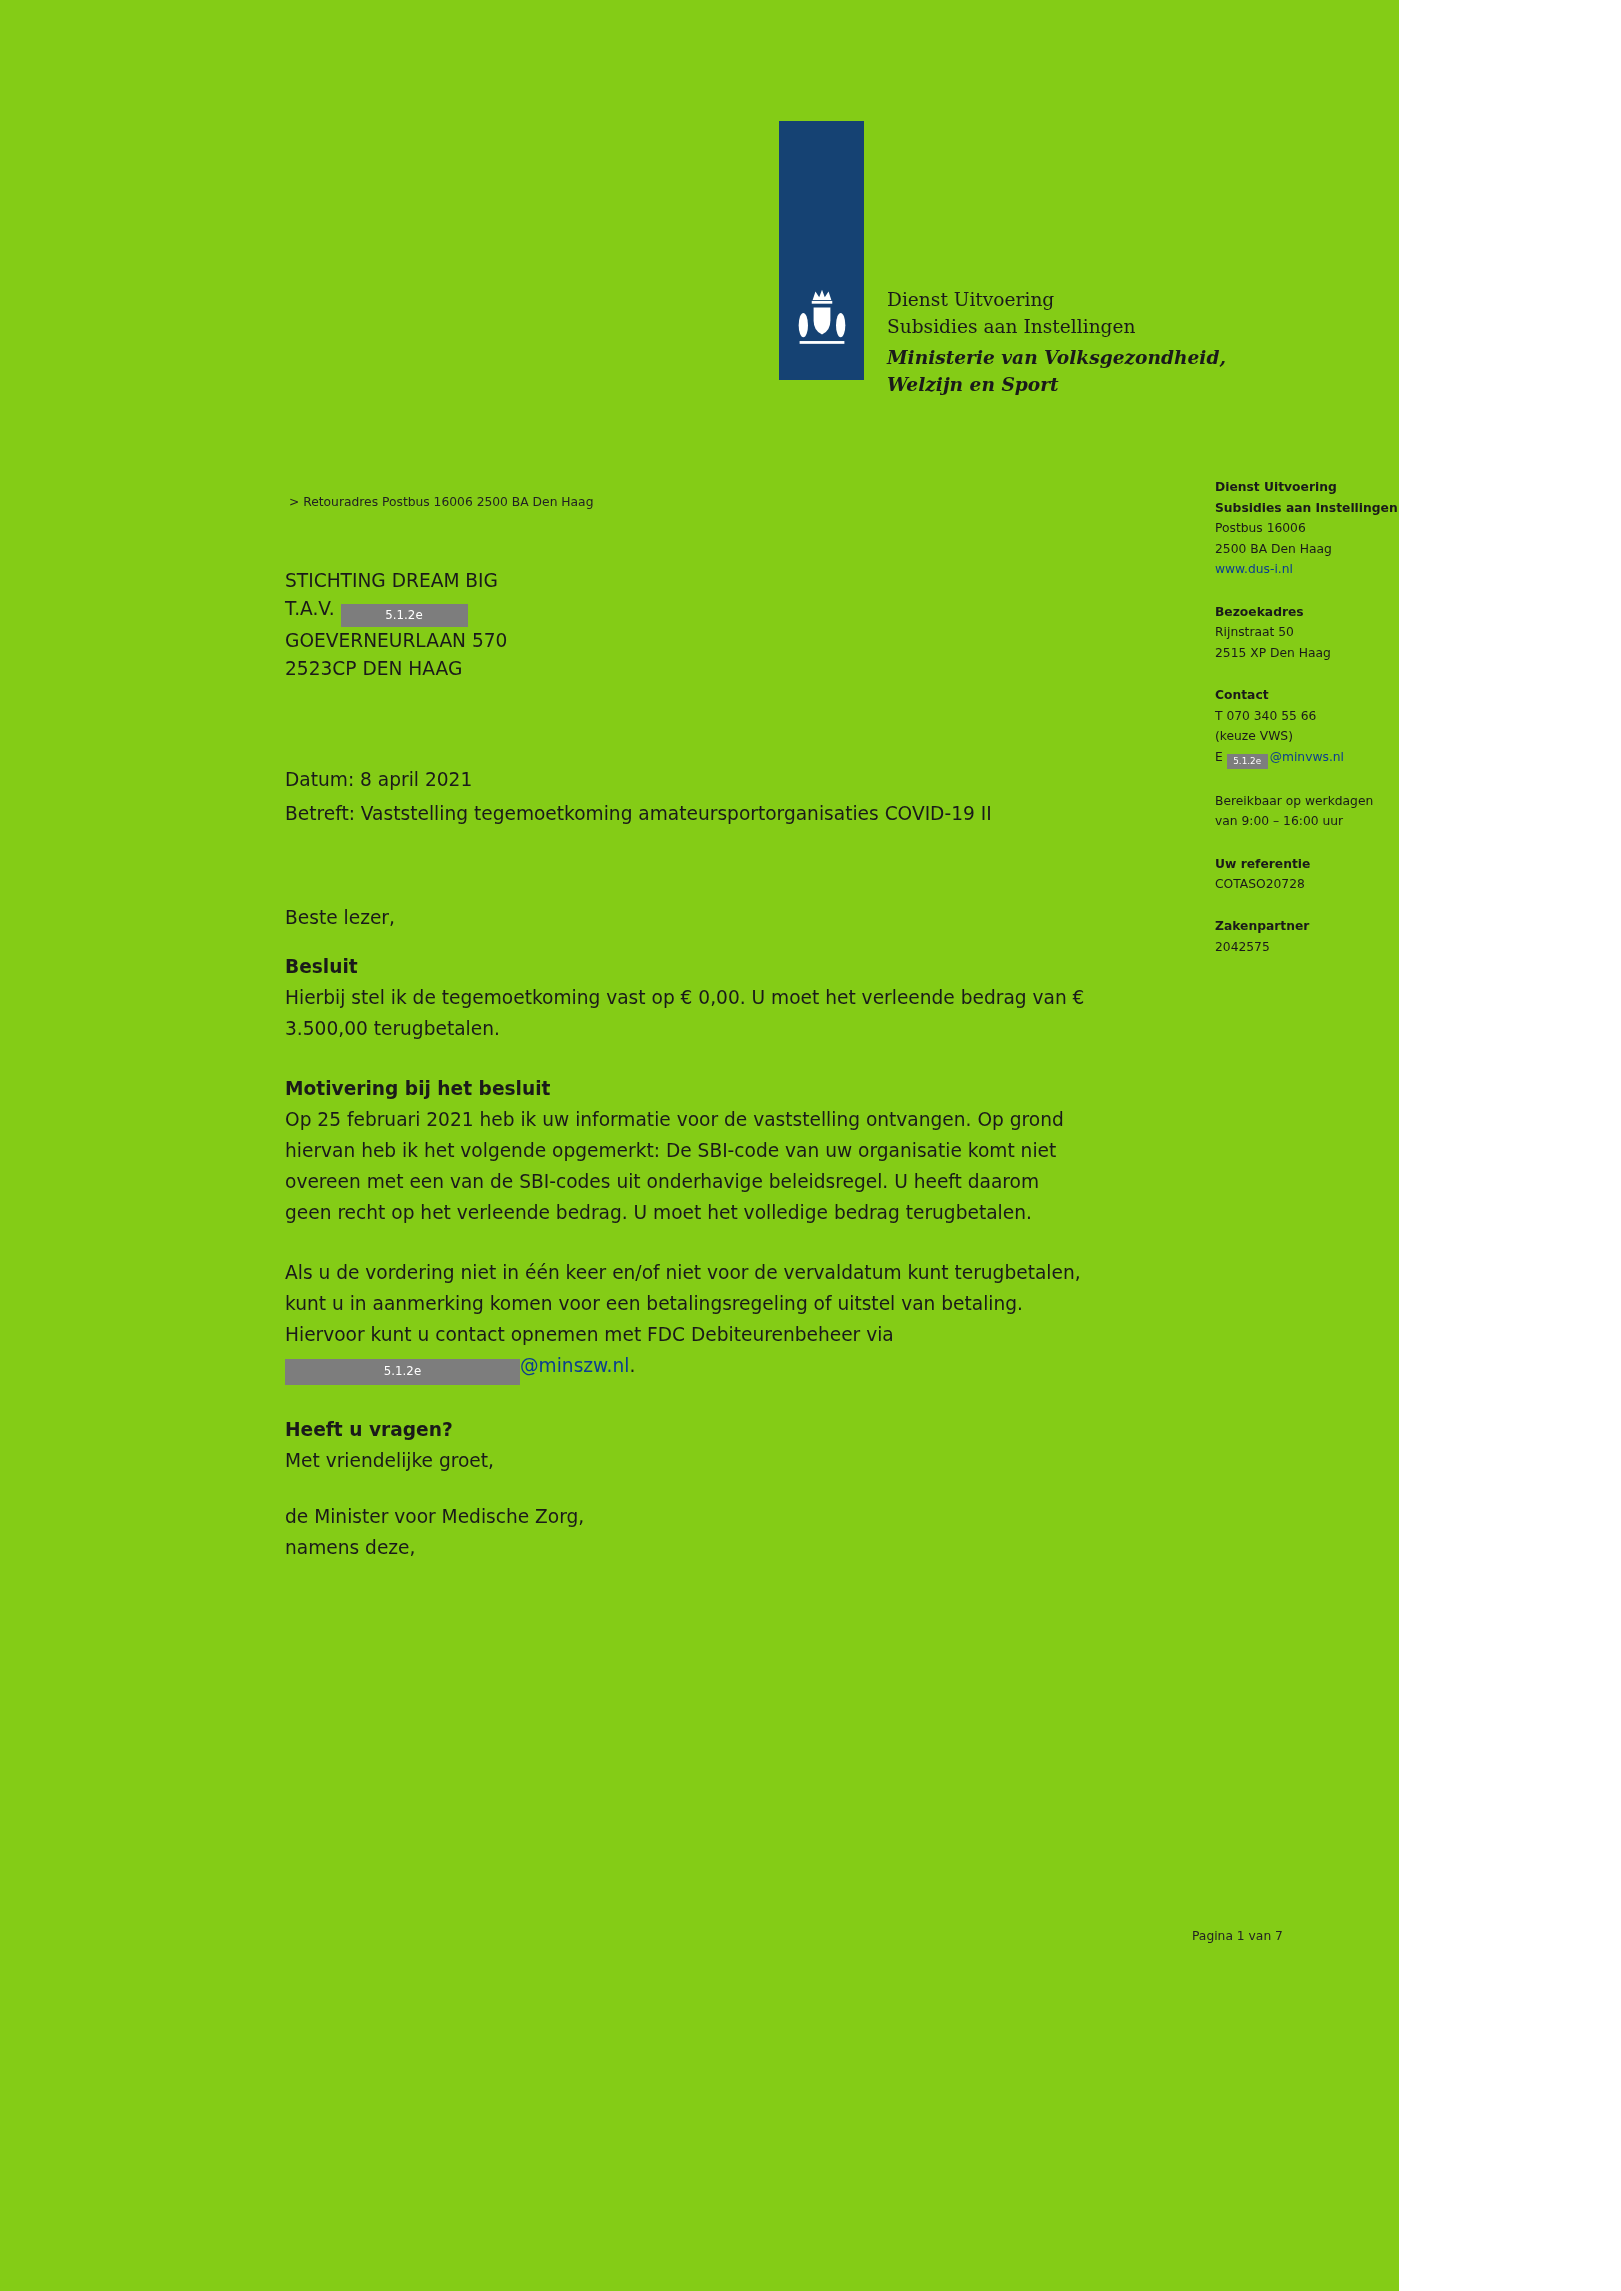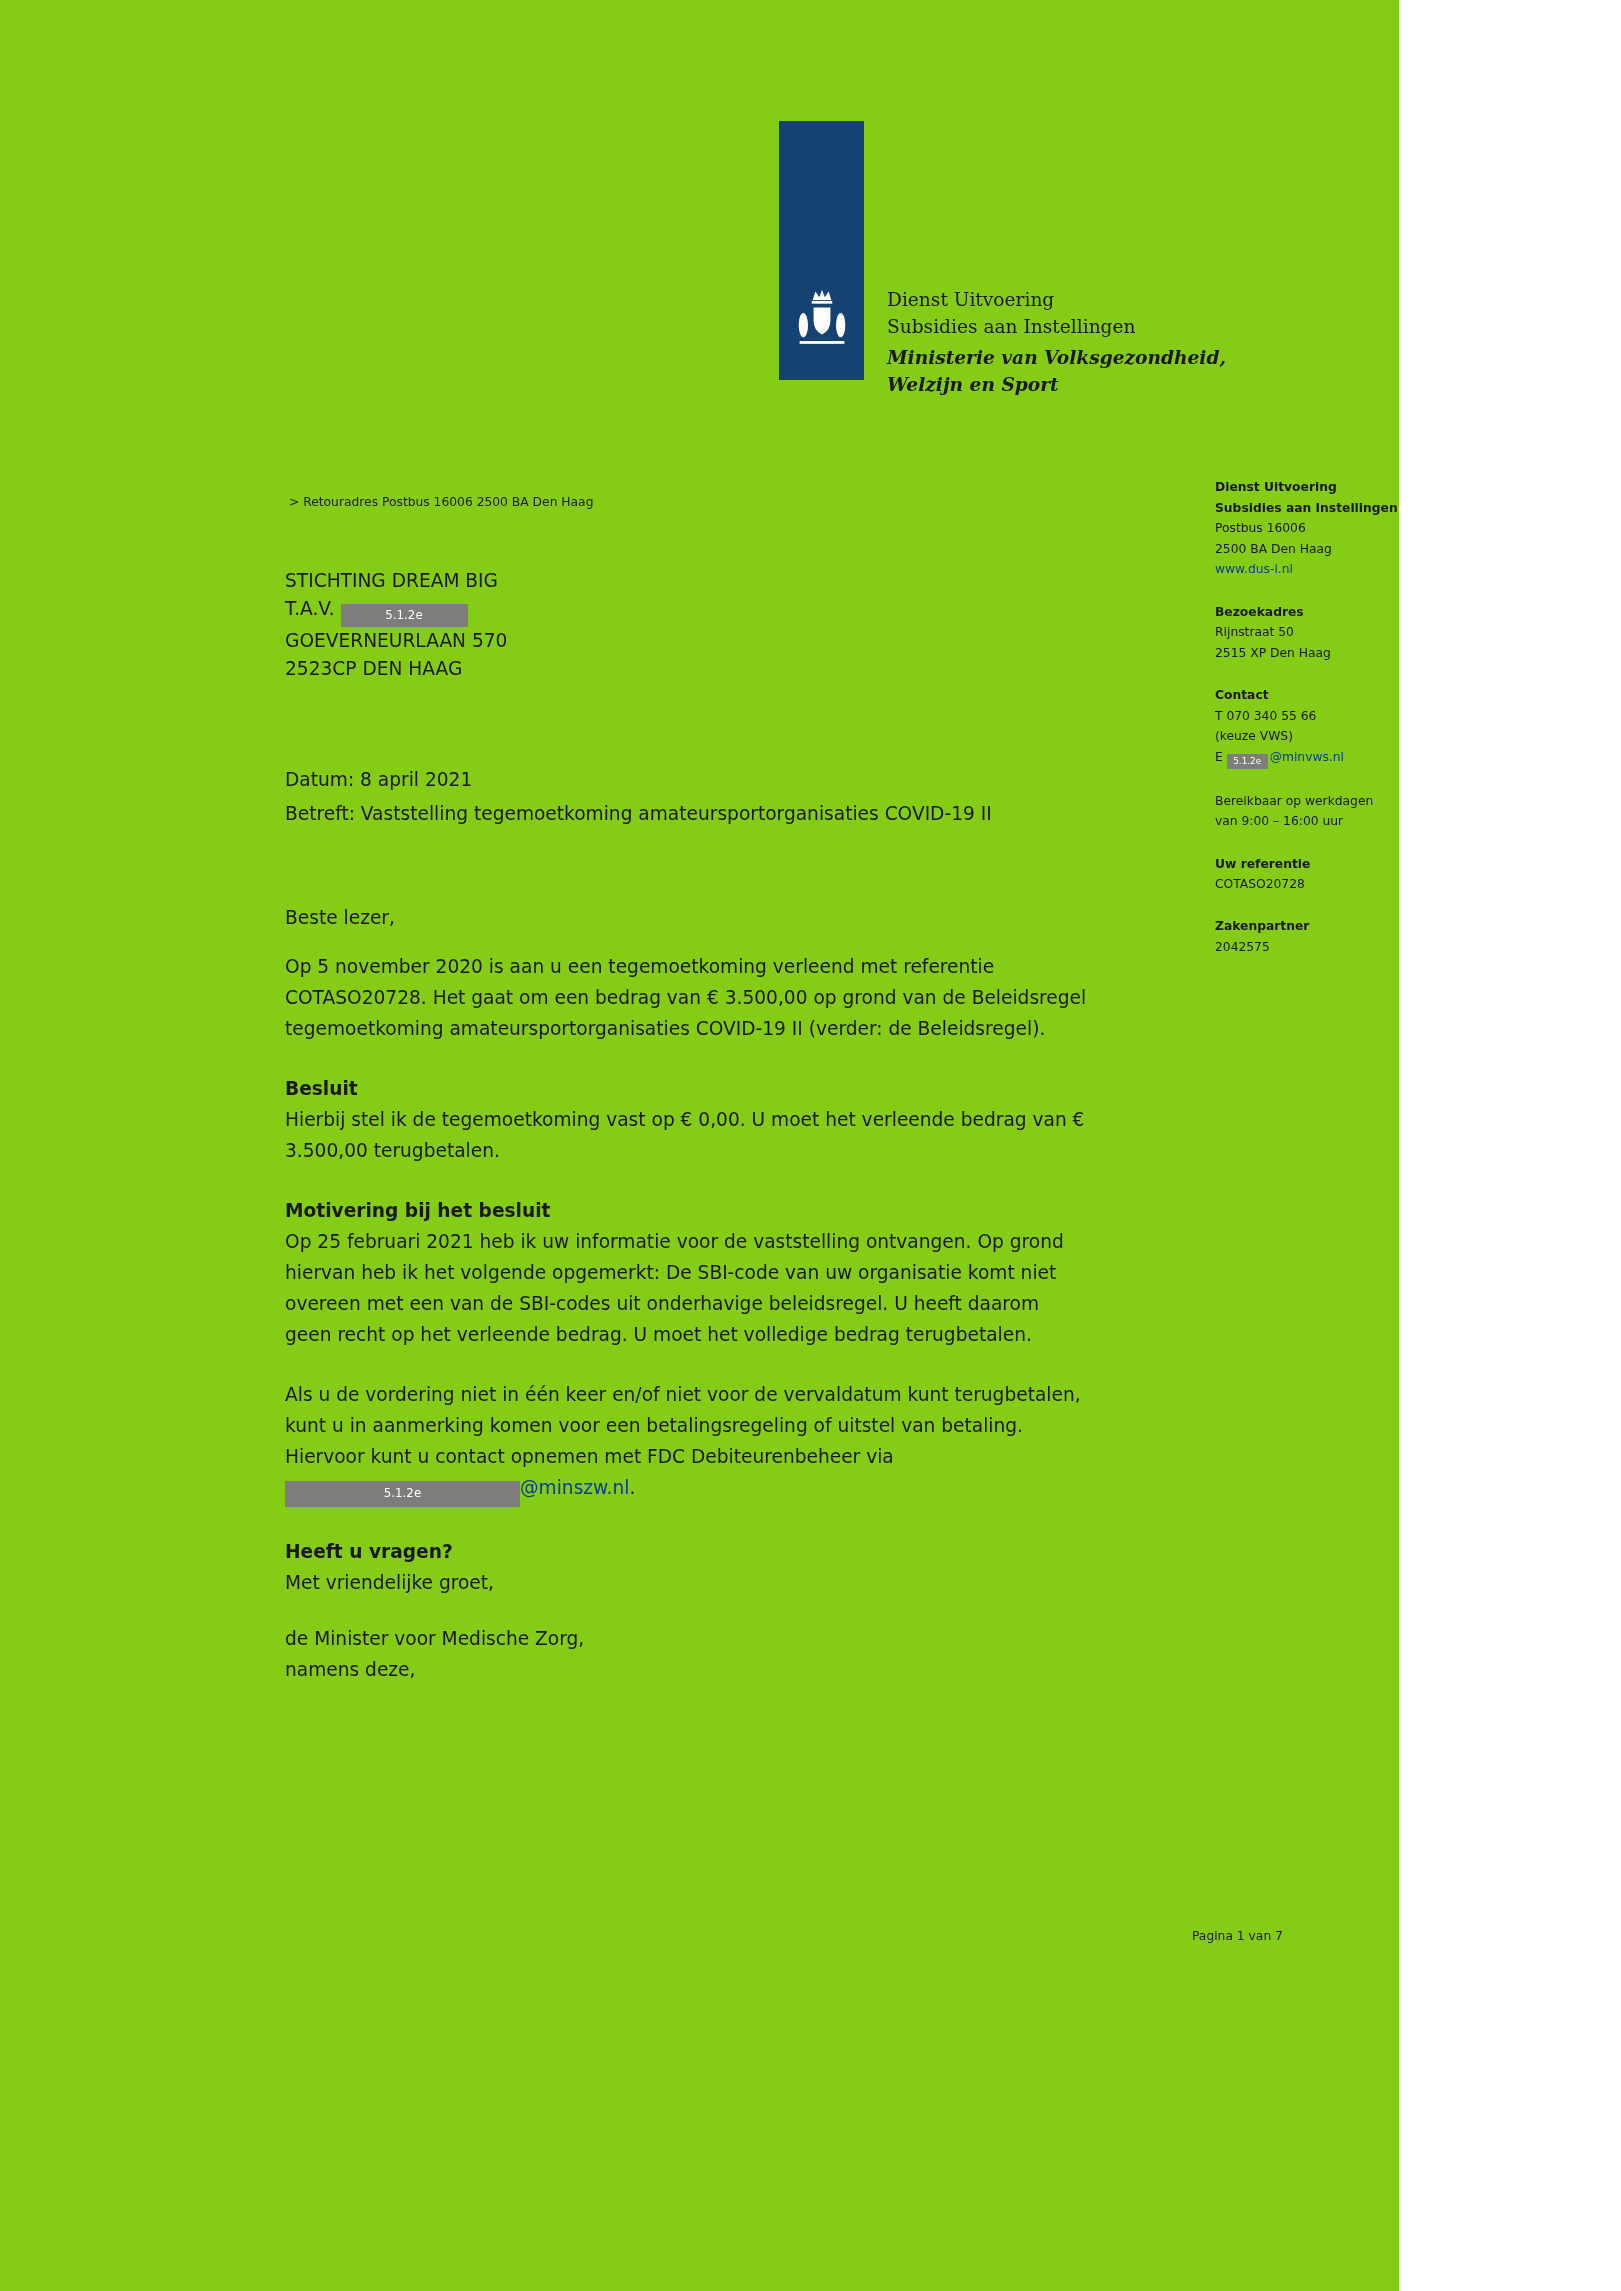--- a/index.html
+++ b/index.html
@@ -117,21 +117,20 @@
   </div>
 
   <div class="meta">
     <div>Datum: 8 april 2021</div>
     <div>Betreft: Vaststelling tegemoetkoming amateursportorganisaties COVID-19 II</div>
   </div>
 
   <div class="body-col">
     <div class="salutation">Beste lezer,</div>
 
-    <p class="para">Op 5 november 2020 is aan u een tegemoetkoming verleend met referentie COTASO20728. Het gaat om een bedrag van € 3.500,00 op grond van de Beleidsregel tegemoetkoming amateursportorganisaties COVID-19 II (verder: de Beleidsregel).</p>
 
     <h3 class="heading">Besluit</h3>
     <p class="para">Hierbij stel ik de tegemoetkoming vast op € 0,00. U moet het verleende bedrag van € 3.500,00 terugbetalen.</p>
 
     <h3 class="heading">Motivering bij het besluit</h3>
     <p class="para">Op 25 februari 2021 heb ik uw informatie voor de vaststelling ontvangen. Op grond hiervan heb ik het volgende opgemerkt: De SBI-code van uw organisatie komt niet overeen met een van de SBI-codes uit onderhavige beleidsregel. U heeft daarom geen recht op het verleende bedrag. U moet het volledige bedrag terugbetalen.</p>
 
 
     <p class="para">
       <span>Als u de vordering niet in één keer en/of niet voor de vervaldatum kunt terugbetalen, kunt u in aanmerking komen voor een betalingsregeling of uitstel van betaling. Hiervoor kunt u contact opnemen met FDC Debiteurenbeheer via</span>

